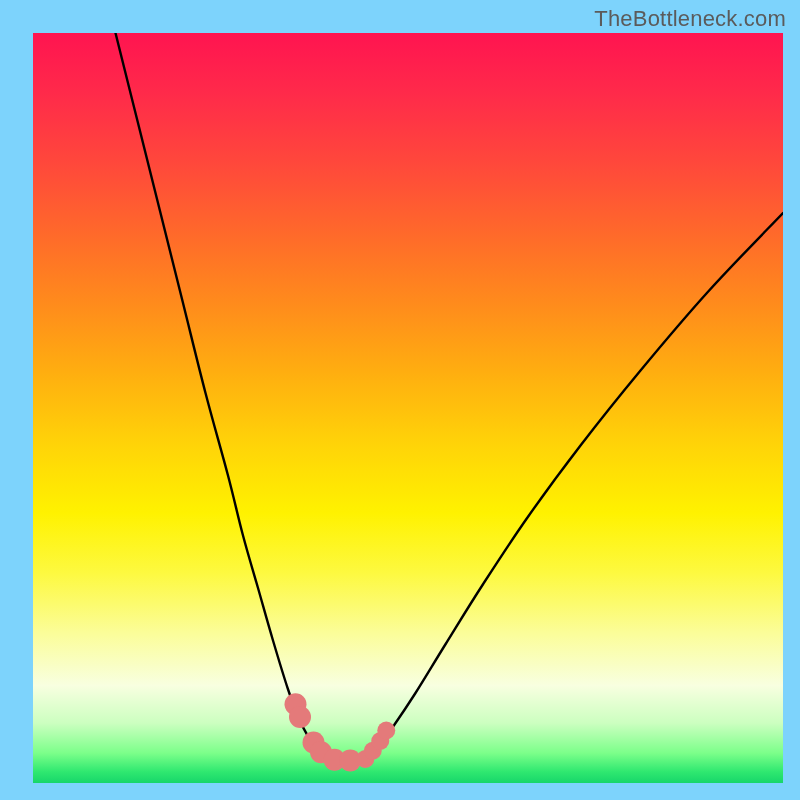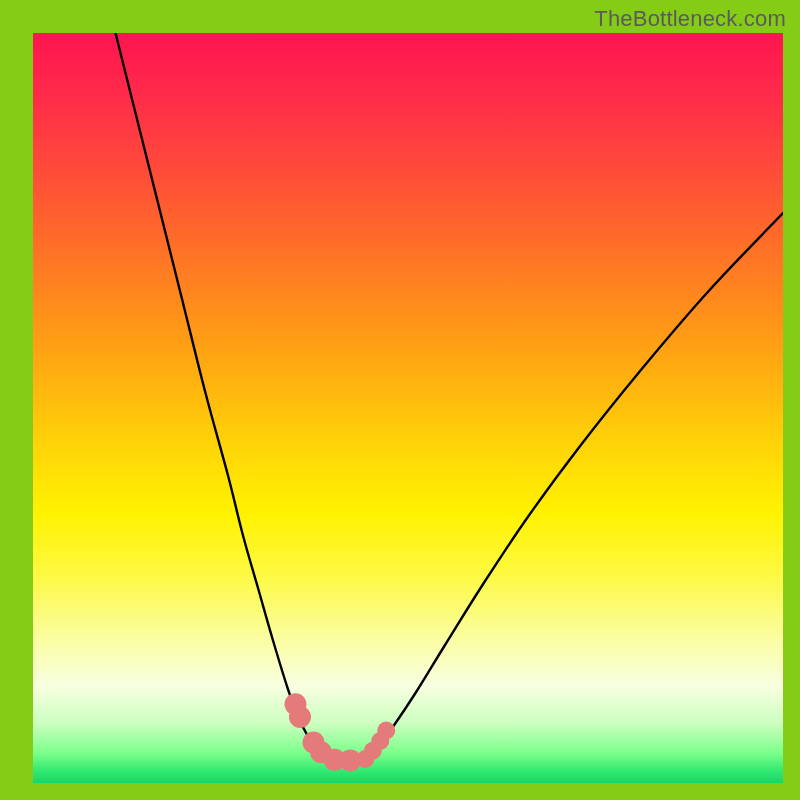--- a/index.html
+++ b/index.html
@@ -7,21 +7,21 @@
     padding: 0;
     width: 800px;
     height: 800px;
     background: #000;
     overflow: hidden;
     font-family: Arial, Helvetica, sans-serif;
   }
   .frame {
     position: absolute;
     inset: 0;
-    background: #84cc16;
+    background: #7dd3fc;
   }
   .plot-area {
     position: absolute;
     left: 33px;
     top: 33px;
     width: 750px;
     height: 750px;
     overflow: hidden;
   }
   .gradient {

